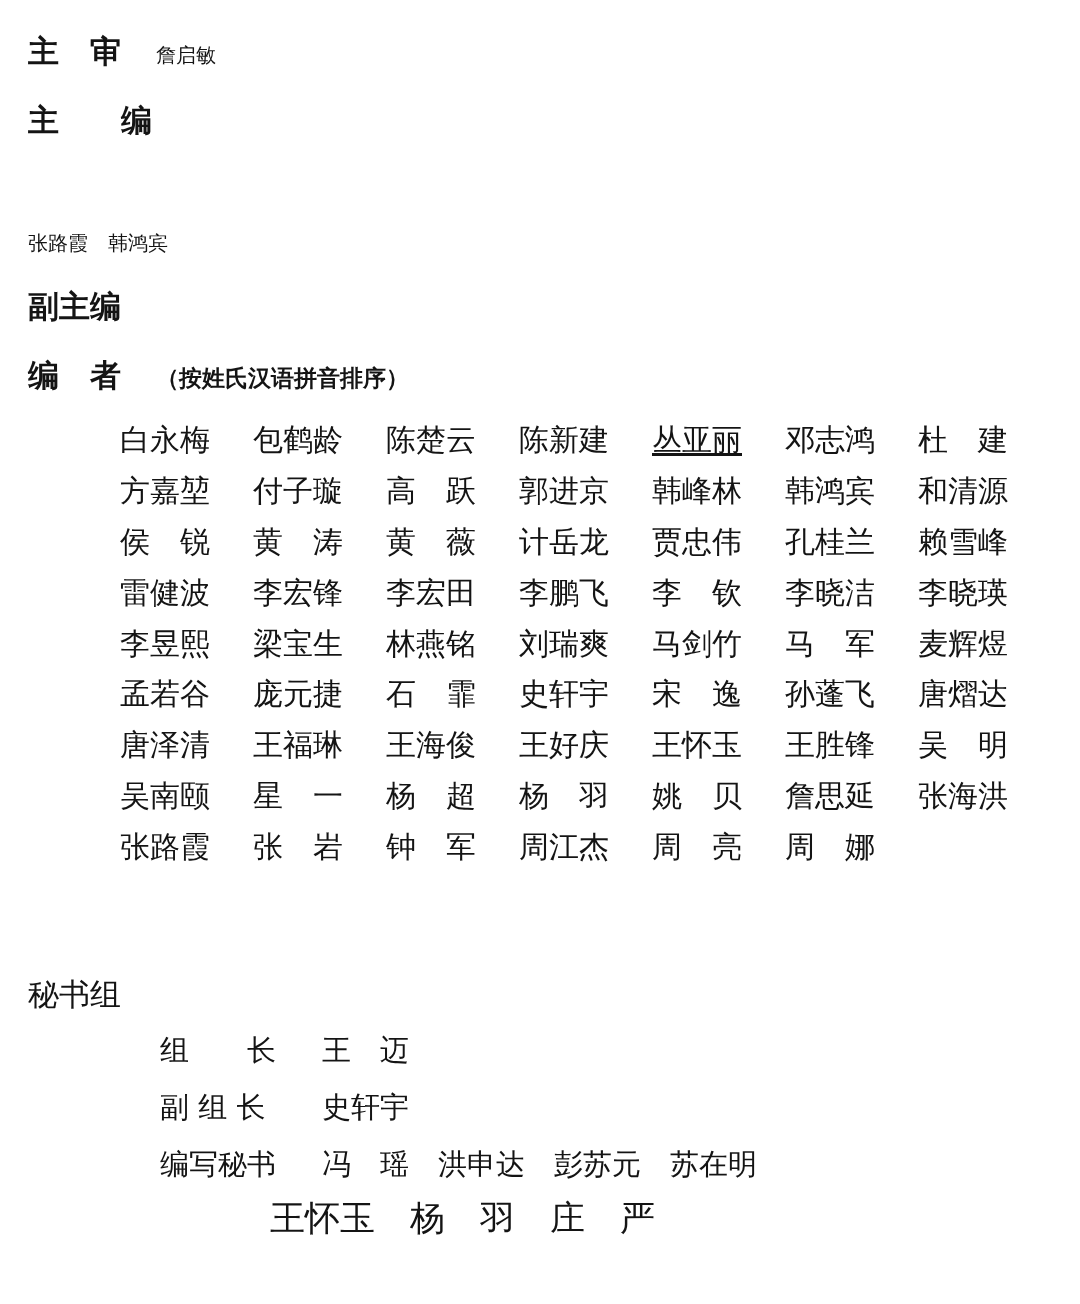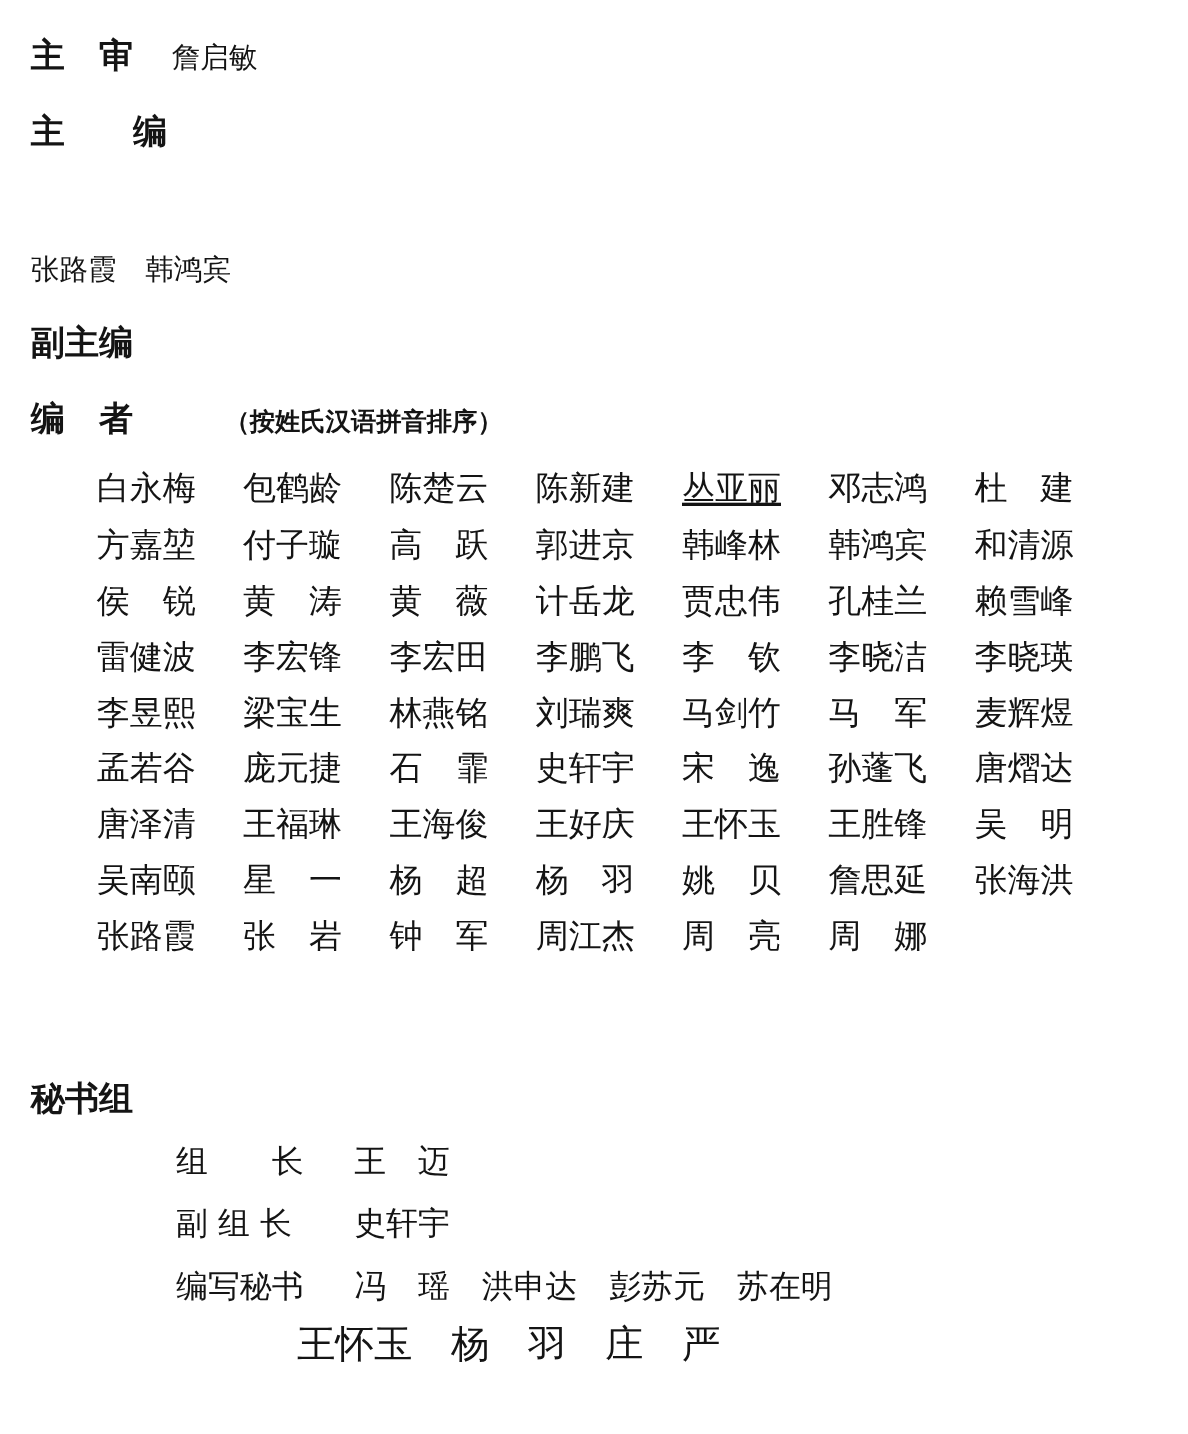--- a/index.html
+++ b/index.html
@@ -32,39 +32,39 @@
   .role-label {
     font-weight: bold;
     font-size: 31px;
     letter-spacing: 0px;
     white-space: pre;
     width: 128px;
     flex: 0 0 128px;
     line-height: 1;
   }
   .role-names {
-    font-size: 26px;
+    font-size: 20px;
     white-space: pre;
     line-height: 1;
   }
   .row-zhushen  { padding-top: 36px; }
   .row-zhubian  { padding-top: 38px; flex-direction: column; }
   .row-fuzhubian{ padding-top: 38px; gap: 28px; }
-  .row-bianzhe  { padding-top: 38px; gap: 48px; }
+  .row-bianzhe  { padding-top: 38px; }
 
   .note {
     font-size: 23px;
     font-weight: bold;
     white-space: pre;
   }
 
   
   .editors {
     margin-top: 26px;
-    margin-left: 88px;
+    margin-left: 120px;
     display: grid;
     grid-template-columns: repeat(7, 133px);
     row-gap: 11px;
     column-gap: 0px;
   }
   .editor-cell {
     font-size: 30px;
     line-height: 1.33;
     white-space: pre;
     text-align: left;
@@ -72,21 +72,21 @@
   .editor-cell.u {
     text-decoration: underline;
     text-underline-offset: 3px;
   }
 
   
   .sec-title {
     margin-top: 112px;
     margin-left: 28px;
     font-size: 31px;
-    font-weight: bold;
+    font-weight: normal;
     line-height: 1;
   }
   .sec-rows {
     margin-top: 26px;
     margin-left: 160px;
   }
   .sec-row {
     display: flex;
     align-items: baseline;
     margin-bottom: 26px;

